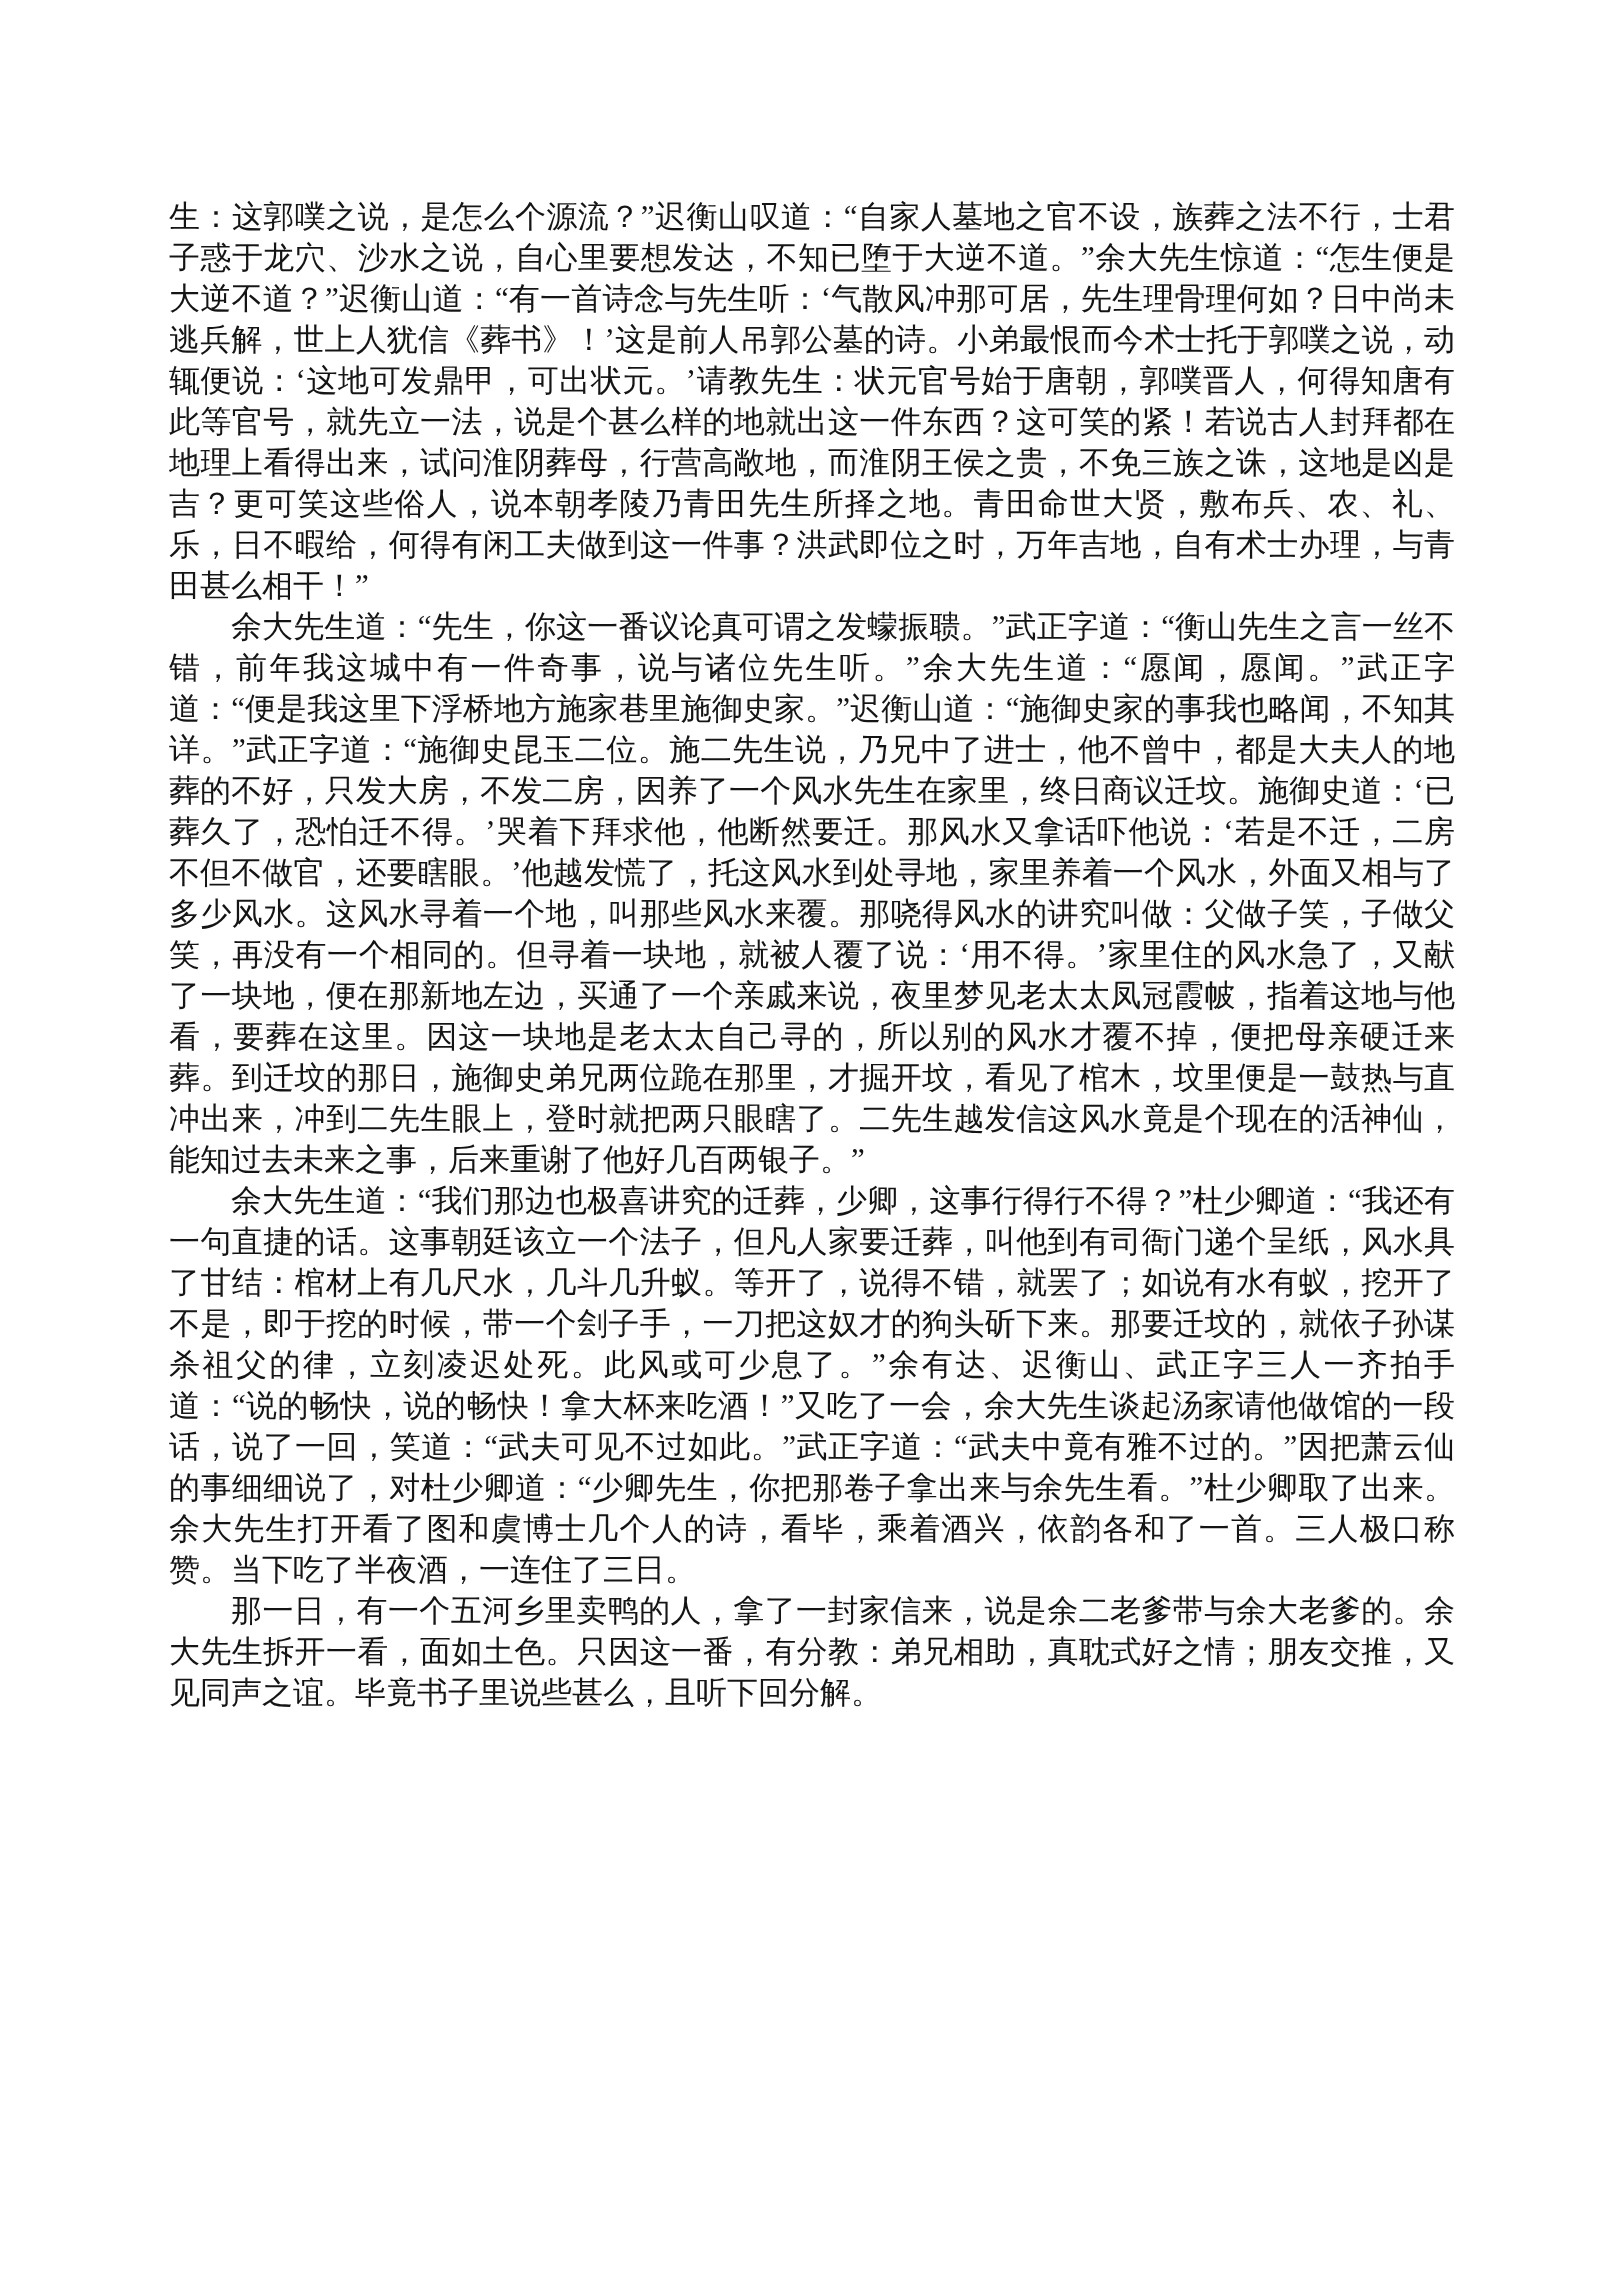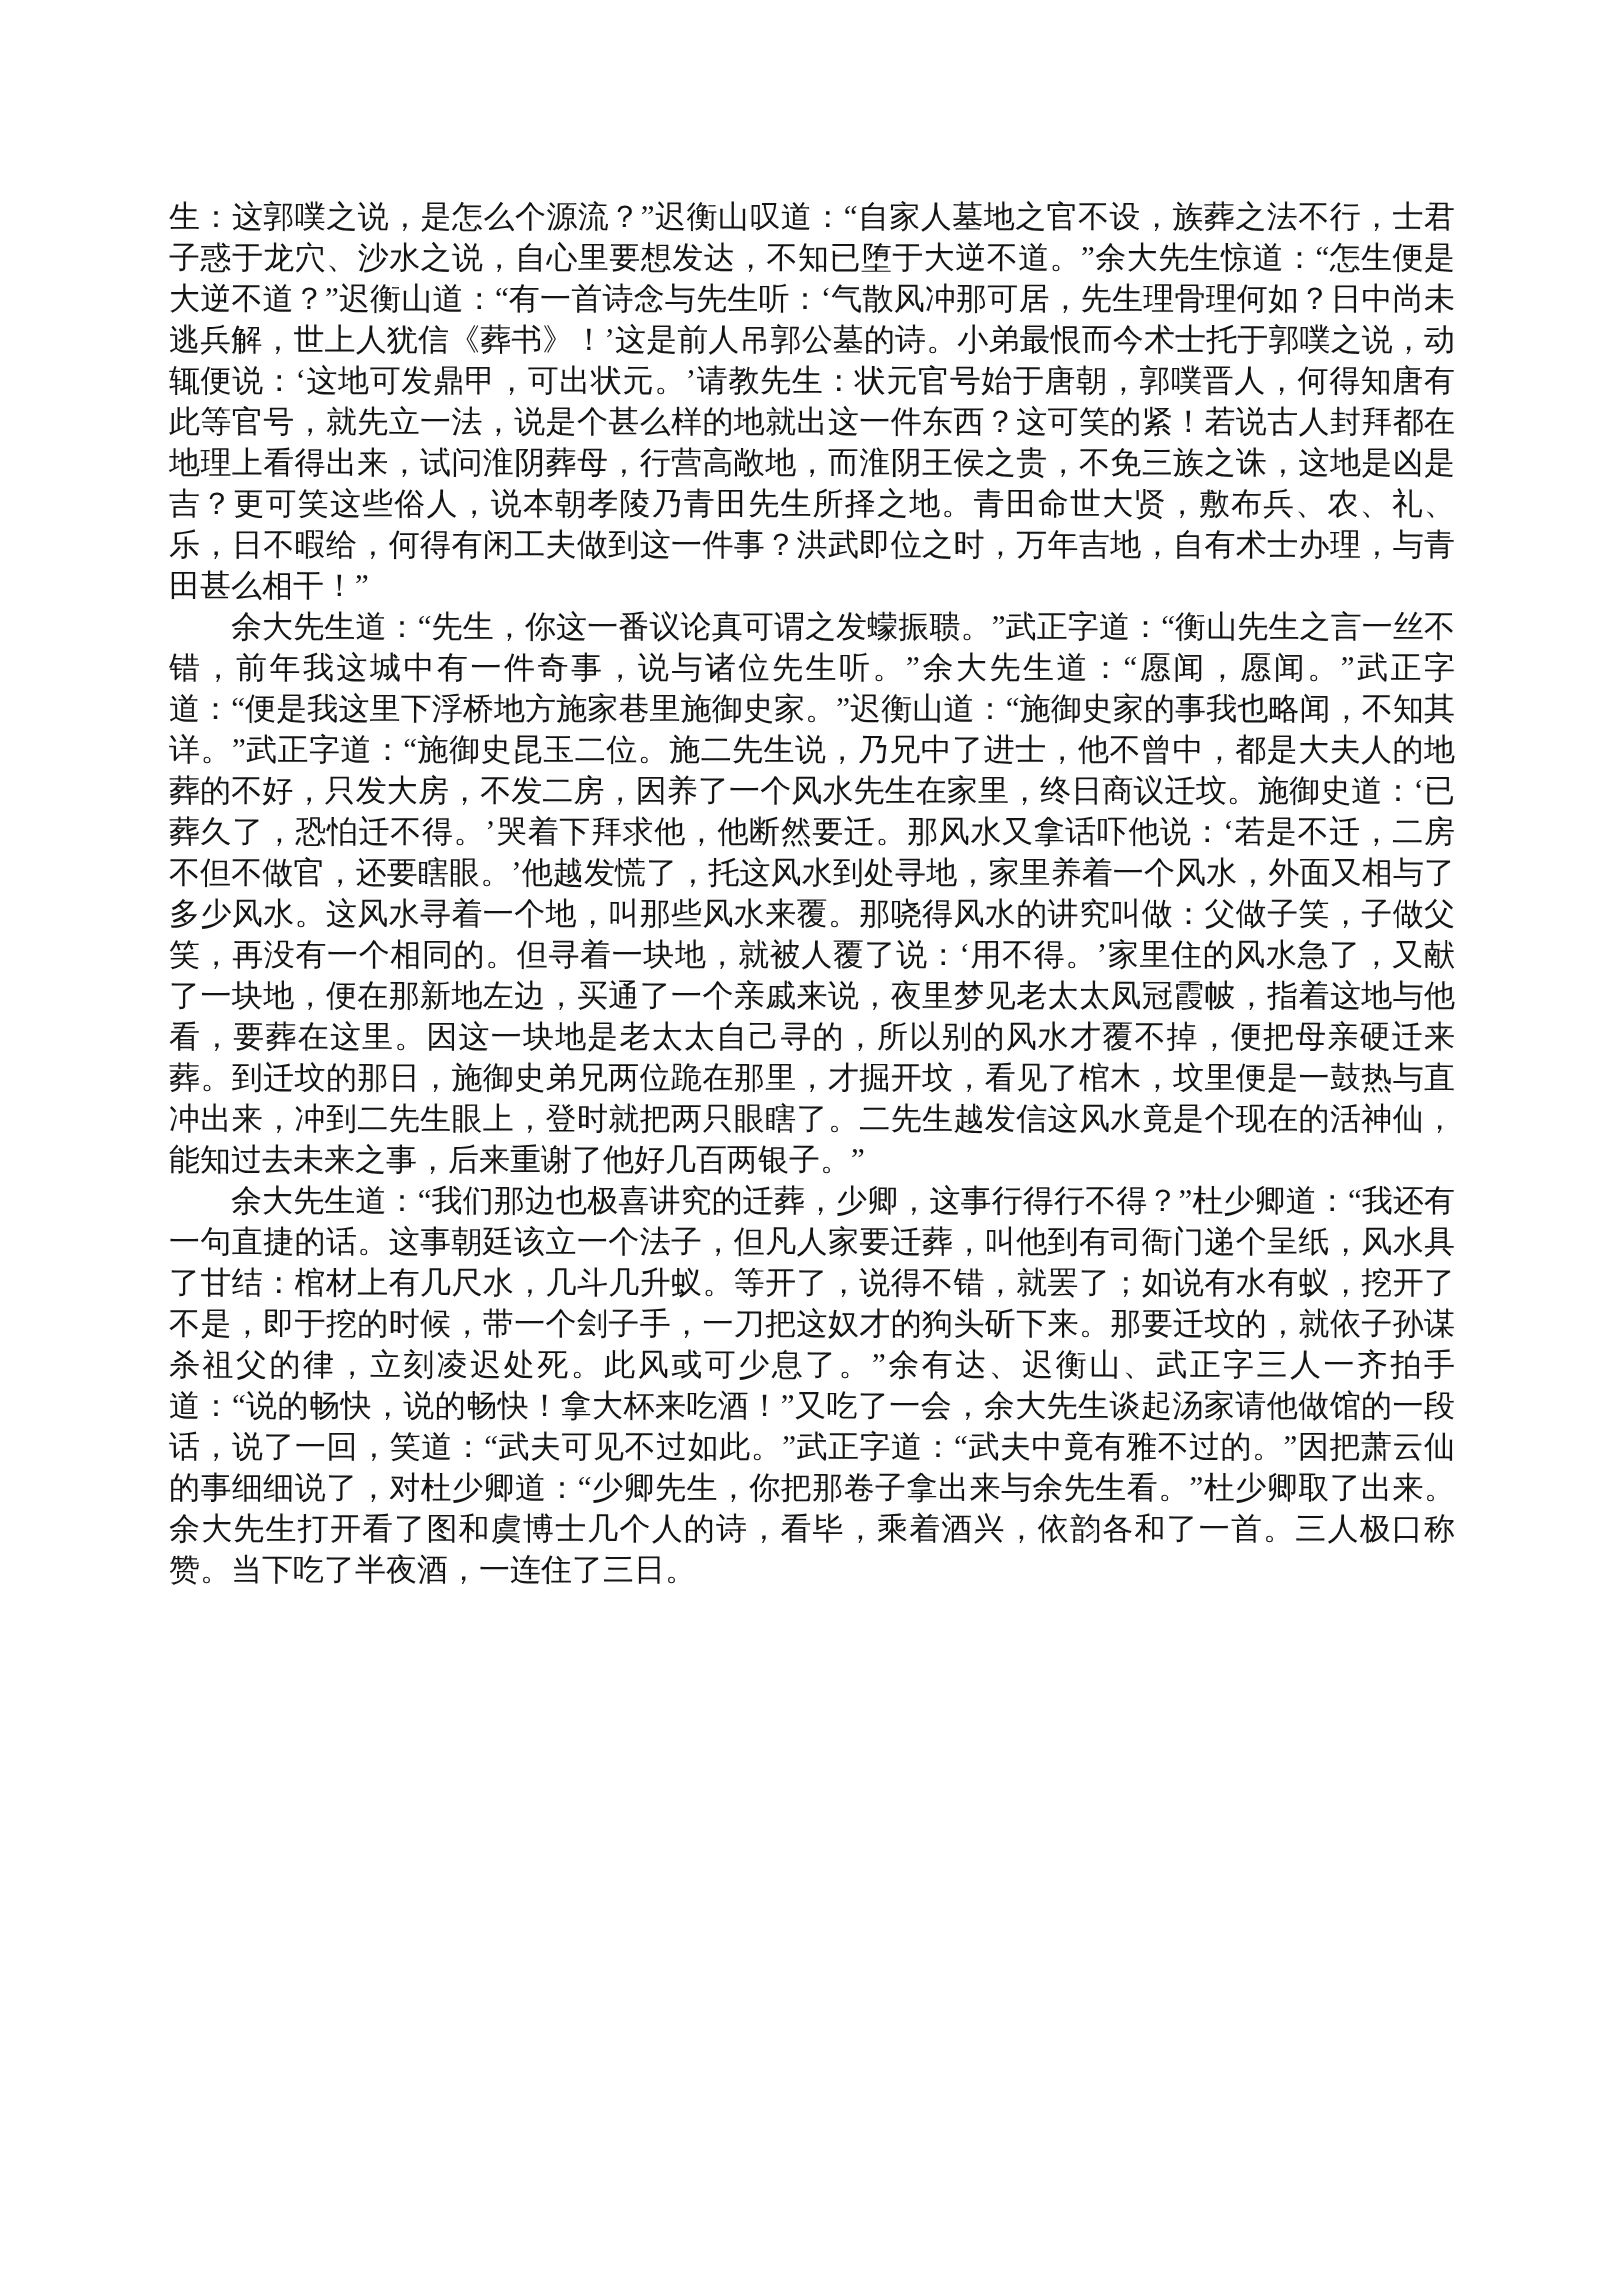--- a/index.html
+++ b/index.html
@@ -40,15 +40,16 @@
   }
 </style>
 </head>
 <body>
 
 <div class="page">
   <div class="text-block">
     <p class="para-noindent">生：这郭噗之说，是怎么个源流？”迟衡山叹道：“自家人墓地之官不设，族葬之法不行，士君子惑于龙穴、沙水之说，自心里要想发达，不知已堕于大逆不道。”余大先生惊道：“怎生便是大逆不道？”迟衡山道：“有一首诗念与先生听：‘气散风冲那可居，先生理骨理何如？日中尚未逃兵解，世上人犹信《葬书》！’这是前人吊郭公墓的诗。小弟最恨而今术士托于郭噗之说，动辄便说：‘这地可发鼎甲，可出状元。’请教先生：状元官号始于唐朝，郭噗晋人，何得知唐有此等官号，就先立一法，说是个甚么样的地就出这一件东西？这可笑的紧！若说古人封拜都在地理上看得出来，试问淮阴葬母，行营高敞地，而淮阴王侯之贵，不免三族之诛，这地是凶是吉？更可笑这些俗人，说本朝孝陵乃青田先生所择之地。青田命世大贤，敷布兵、农、礼、乐，日不暇给，何得有闲工夫做到这一件事？洪武即位之时，万年吉地，自有术士办理，与青田甚么相干！”</p>
     <p class="para-indent">余大先生道：“先生，你这一番议论真可谓之发蠓振聩。”武正字道：“衡山先生之言一丝不错，前年我这城中有一件奇事，说与诸位先生听。”余大先生道：“愿闻，愿闻。”武正字道：“便是我这里下浮桥地方施家巷里施御史家。”迟衡山道：“施御史家的事我也略闻，不知其详。”武正字道：“施御史昆玉二位。施二先生说，乃兄中了进士，他不曾中，都是大夫人的地葬的不好，只发大房，不发二房，因养了一个风水先生在家里，终日商议迁坟。施御史道：‘已葬久了，恐怕迁不得。’哭着下拜求他，他断然要迁。那风水又拿话吓他说：‘若是不迁，二房不但不做官，还要瞎眼。’他越发慌了，托这风水到处寻地，家里养着一个风水，外面又相与了多少风水。这风水寻着一个地，叫那些风水来覆。那哓得风水的讲究叫做：父做子笑，子做父笑，再没有一个相同的。但寻着一块地，就被人覆了说：‘用不得。’家里住的风水急了，又献了一块地，便在那新地左边，买通了一个亲戚来说，夜里梦见老太太凤冠霞帔，指着这地与他看，要葬在这里。因这一块地是老太太自己寻的，所以别的风水才覆不掉，便把母亲硬迁来葬。到迁坟的那日，施御史弟兄两位跪在那里，才掘开坟，看见了棺木，坟里便是一鼓热与直冲出来，冲到二先生眼上，登时就把两只眼瞎了。二先生越发信这风水竟是个现在的活神仙，能知过去未来之事，后来重谢了他好几百两银子。”</p>
     <p class="para-indent">余大先生道：“我们那边也极喜讲究的迁葬，少卿，这事行得行不得？”杜少卿道：“我还有一句直捷的话。这事朝廷该立一个法子，但凡人家要迁葬，叫他到有司衙门递个呈纸，风水具了甘结：棺材上有几尺水，几斗几升蚁。等开了，说得不错，就罢了；如说有水有蚁，挖开了不是，即于挖的时候，带一个刽子手，一刀把这奴才的狗头斫下来。那要迁坟的，就依子孙谋杀祖父的律，立刻凌迟处死。此风或可少息了。”余有达、迟衡山、武正字三人一齐拍手道：“说的畅快，说的畅快！拿大杯来吃酒！”又吃了一会，余大先生谈起汤家请他做馆的一段话，说了一回，笑道：“武夫可见不过如此。”武正字道：“武夫中竟有雅不过的。”因把萧云仙的事细细说了，对杜少卿道：“少卿先生，你把那卷子拿出来与余先生看。”杜少卿取了出来。余大先生打开看了图和虞博士几个人的诗，看毕，乘着酒兴，依韵各和了一首。三人极口称赞。当下吃了半夜酒，一连住了三日。</p>
+    <p class="para-indent">那一日，有一个五河乡里卖鸭的人，拿了一封家信来，说是余二老爹带与余大老爹的。余大先生拆开一看，面如土色。只因这一番，有分教：弟兄相助，真耽式好之情；朋友交推，又见同声之谊。毕竟书子里说些甚么，且听下回分解。</p>
   </div>
 </div>
 
 
 </body></html>

